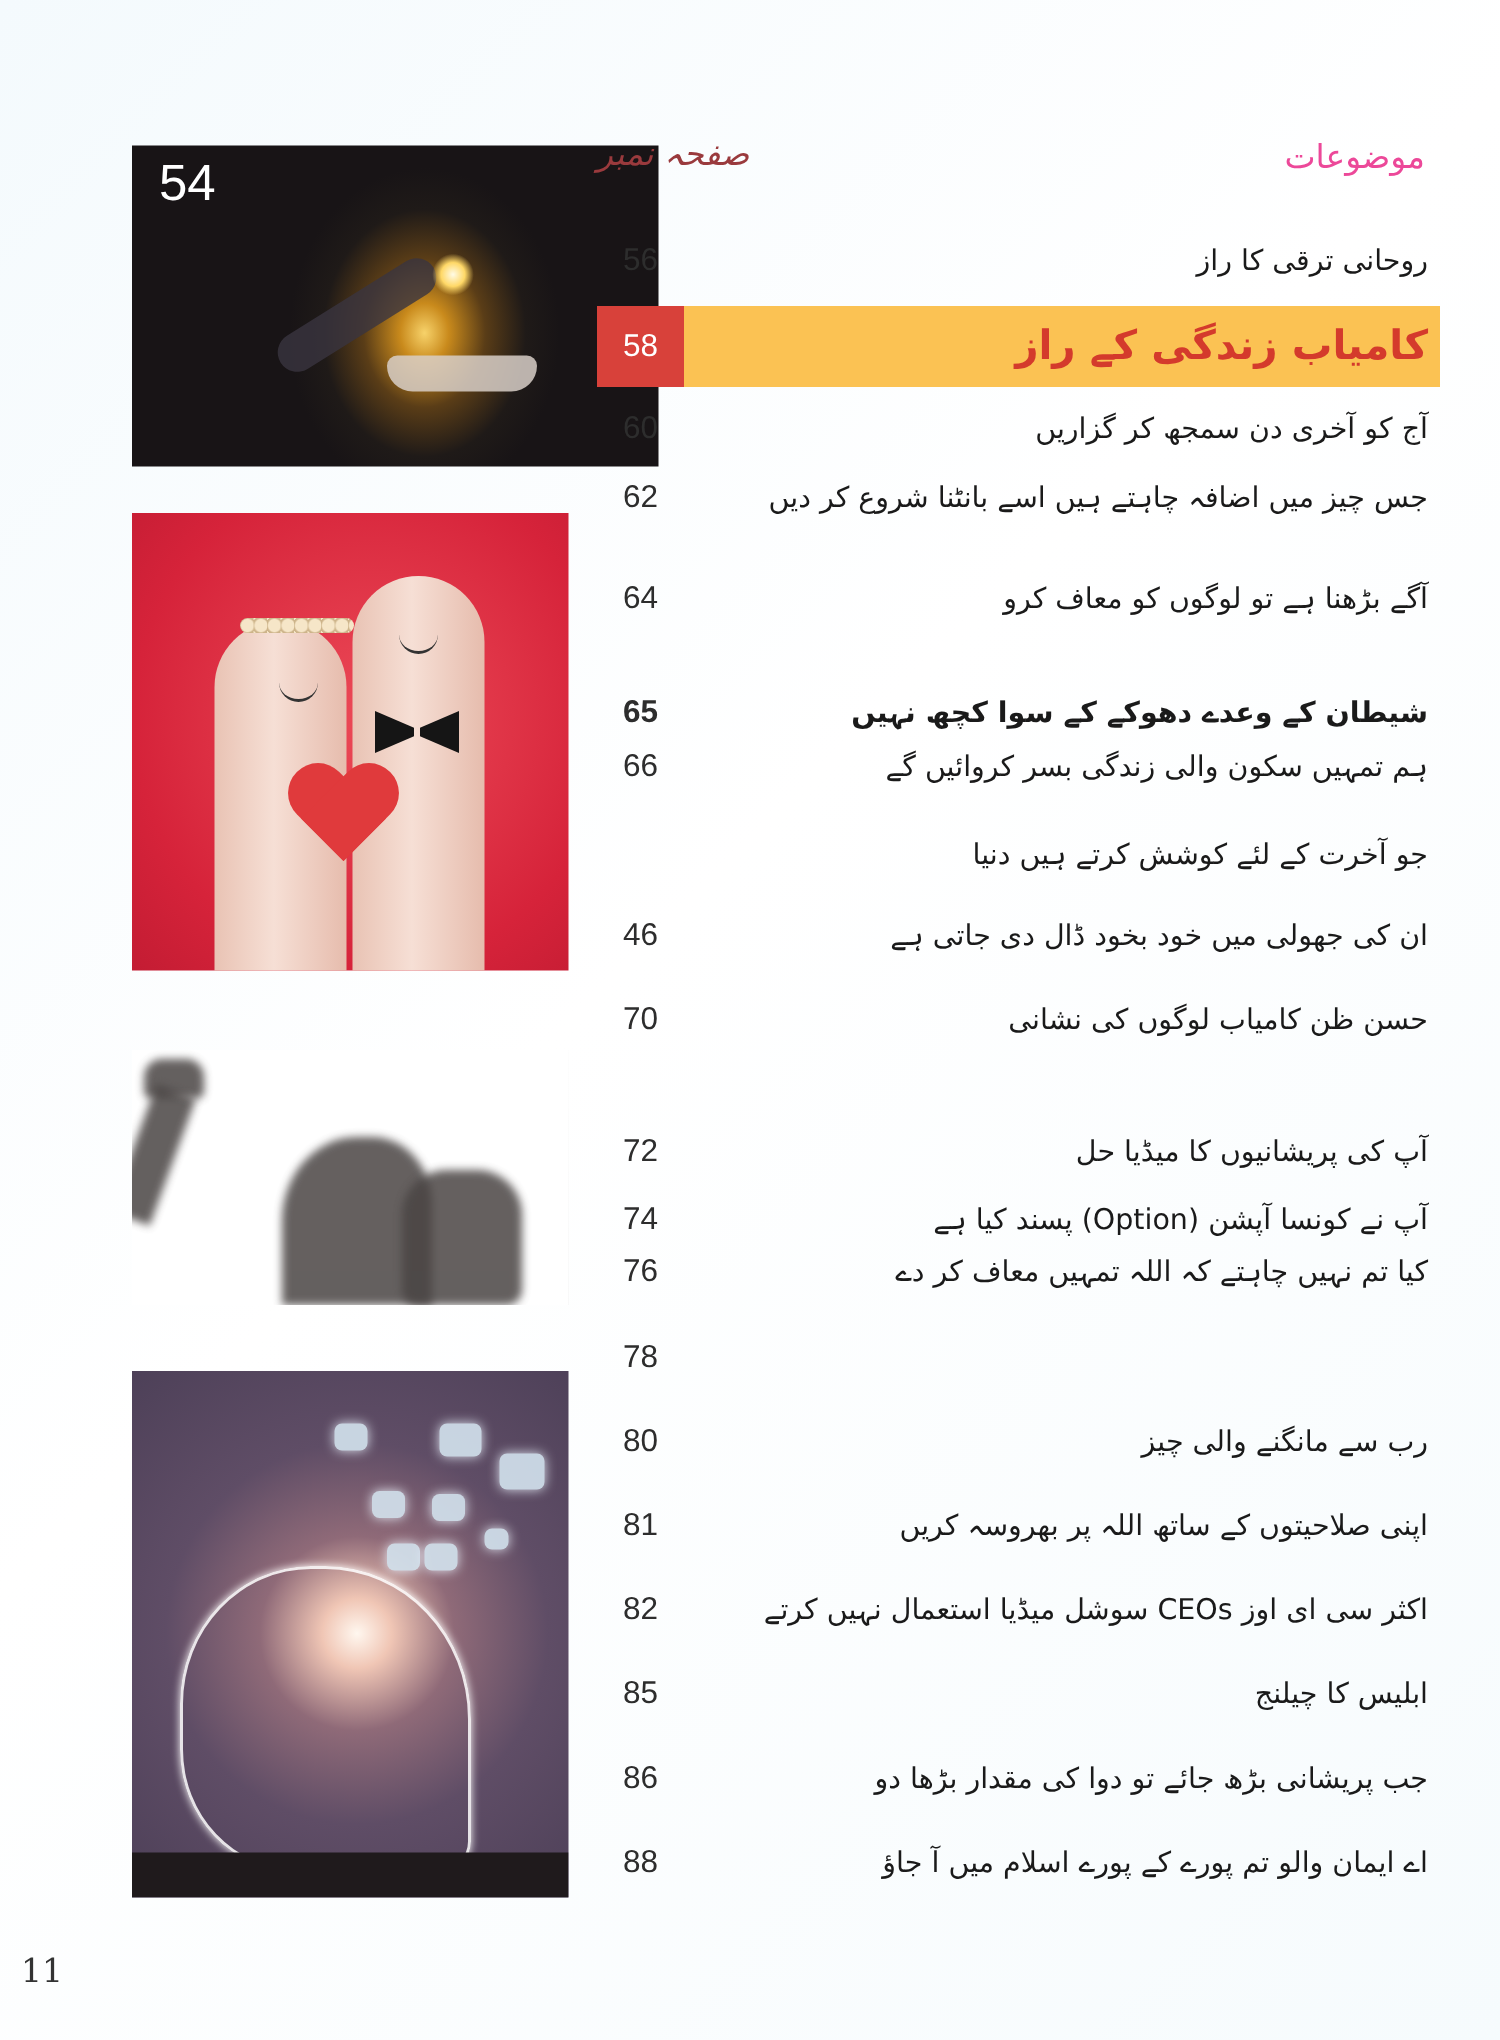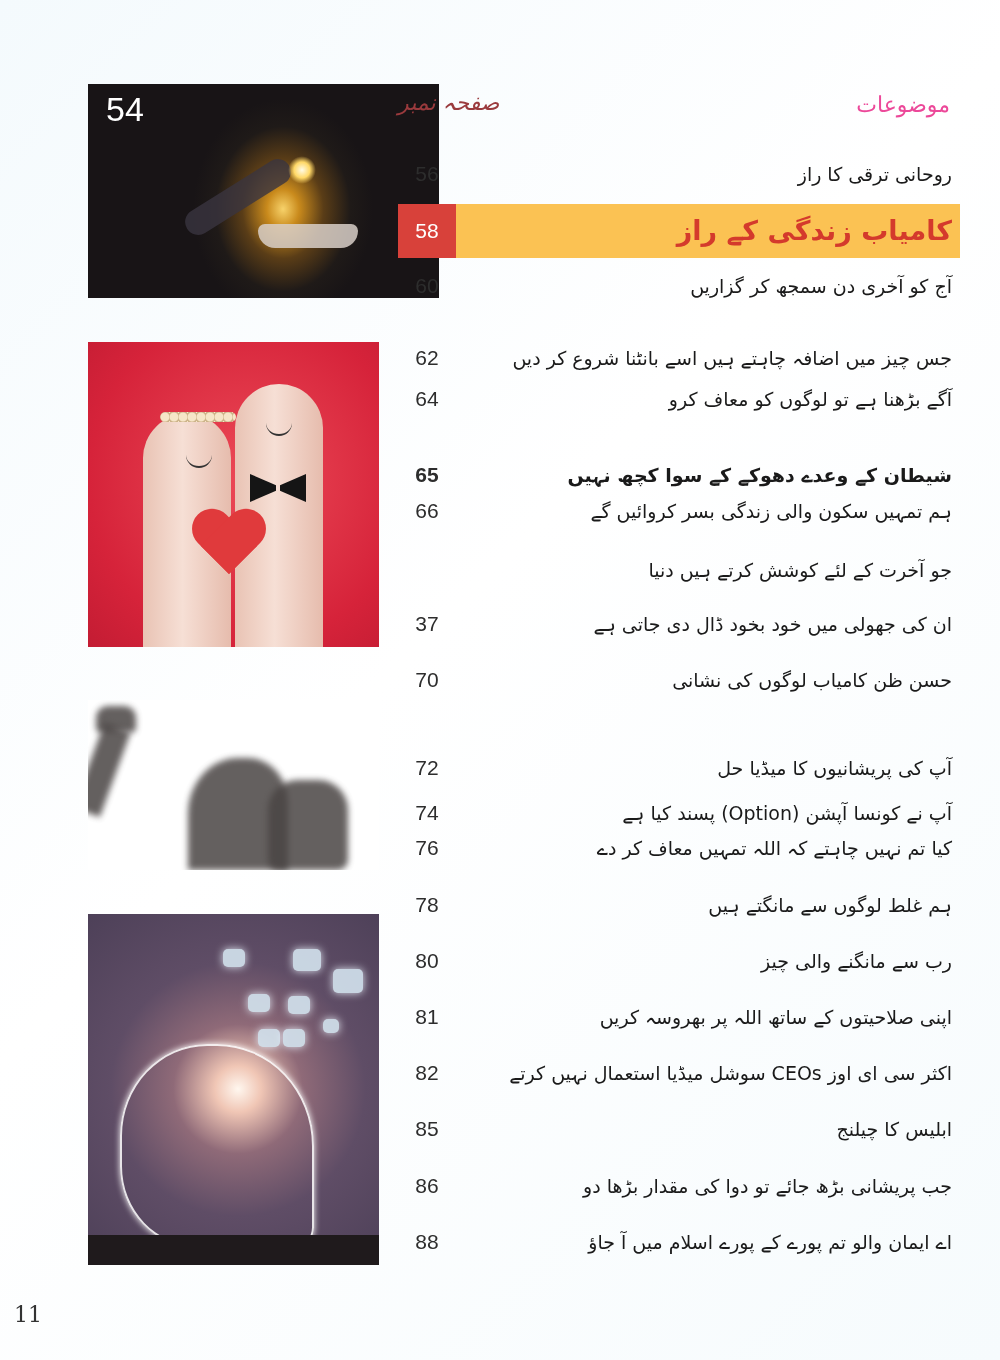--- a/index.html
+++ b/index.html
@@ -4,21 +4,21 @@
   <style>
     html, body { margin: 0; padding: 0; }
     body {
       width: 1000px; height: 1360px; position: relative; overflow: hidden;
       background: linear-gradient(135deg, #f4fafd 0%, #ffffff 45%, #f6fbfd 100%);
       font-family: "DejaVu Sans", sans-serif;
       color: #1e1e1e;
     }
     .img { position: absolute; overflow: hidden; }
     
-    #img-key { left: 88px; top: 84px; width: 351px; height: 214px;
+    #img-key { left: 88px; top: 97px; width: 351px; height: 214px;
       background: radial-gradient(ellipse 90px 110px at 195px 125px, #f7d26a 0%, #c98a1c 18%, #5a3d17 45%, #1f1a18 75%, #181416 100%); }
     #img-key .num { position: absolute; left: 18px; top: 6px; color: #fff; font-family: "Liberation Sans", sans-serif; font-size: 34px; }
     #img-key .spark { position: absolute; left: 200px; top: 72px; width: 28px; height: 28px; border-radius: 50%;
       background: radial-gradient(circle, #fffbe6 0%, #ffd867 40%, rgba(255,200,80,0) 70%); }
     #img-key .hand { position: absolute; left: 170px; top: 140px; width: 100px; height: 24px; border-radius: 12px 12px 30px 30px; background: #d8cfc8; opacity: .85; }
     #img-key .arm { position: absolute; left: 90px; top: 100px; width: 120px; height: 26px; border-radius: 14px; background: #3a3440; transform: rotate(-32deg); opacity: .8; }
     
     #img-fingers { left: 88px; top: 342px; width: 291px; height: 305px; background: radial-gradient(ellipse at 55% 45%, #ec4a57 0%, #d6233a 70%, #c31c33 100%); }
     .finger { position: absolute; background: linear-gradient(90deg, #e9c3b4, #f6dfd5 45%, #e6bcad); }
     #f-left { left: 55px; top: 72px; width: 88px; height: 260px; border-radius: 44px 44px 0 0; }
@@ -109,63 +109,62 @@
     <span class="title">روحانی ترقی کا راز</span>
   </div>
   <div class="row highlight" style="top:120px;">
     <span class="pg">58</span>
     <span class="title">کامیاب زندگی کے راز</span>
   </div>
   <div class="row" style="top:182px;">
     <span class="pg">60</span>
     <span class="title">آج کو آخری دن سمجھ کر گزاریں</span>
   </div>
-  <div class="row" style="top:254px;">
+  <div class="row" style="top:228px;">
     <span class="pg">62</span>
     <span class="title">جس چیز میں اضافہ چاہتے ہیں اسے بانٹنا شروع کر دیں</span>
   </div>
   <div class="row" style="top:295px;">
     <span class="pg">64</span>
     <span class="title">آگے بڑھنا ہے تو لوگوں کو معاف کرو</span>
   </div>
   <div class="row" style="top:371px;font-weight:bold;">
     <span class="pg">65</span>
     <span class="title">شیطان کے وعدے دھوکے کے سوا کچھ نہیں</span>
   </div>
   <div class="row" style="top:407px;">
     <span class="pg">66</span>
     <span class="title">ہم تمہیں سکون والی زندگی بسر کروائیں گے</span>
   </div>
   <div class="row nopage" style="top:466px;">
 
     <span class="title">جو آخرت کے لئے کوشش کرتے ہیں دنیا</span>
   </div>
   <div class="row" style="top:520px;">
-    <span class="pg">37</span>
+    <span class="pg">46</span>
     <span class="title">ان کی جھولی میں خود بخود ڈال دی جاتی ہے</span>
   </div>
   <div class="row" style="top:576px;">
     <span class="pg">70</span>
     <span class="title">حسن ظن کامیاب لوگوں کی نشانی</span>
   </div>
   <div class="row" style="top:632px;margin-top:32px;">
     <span class="pg">72</span>
     <span class="title">آپ کی پریشانیوں کا میڈیا حل</span>
   </div>
   <div class="row" style="top:688px;margin-top:21px;">
     <span class="pg">74</span>
     <span class="title">آپ نے کونسا آپشن (Option) پسند کیا ہے</span>
   </div>
   <div class="row" style="top:744px;">
     <span class="pg">76</span>
     <span class="title">کیا تم نہیں چاہتے کہ اللہ تمہیں معاف کر دے</span>
   </div>
   <div class="row" style="top:801px;">
     <span class="pg">78</span>
-    <span class="title">ہم غلط لوگوں سے مانگتے ہیں</span>
   </div>
   <div class="row" style="top:857px;">
     <span class="pg">80</span>
     <span class="title">رب سے مانگنے والی چیز</span>
   </div>
   <div class="row" style="top:913px;">
     <span class="pg">81</span>
     <span class="title">اپنی صلاحیتوں کے ساتھ اللہ پر بھروسہ کریں</span>
   </div>
   <div class="row" style="top:969px;">

